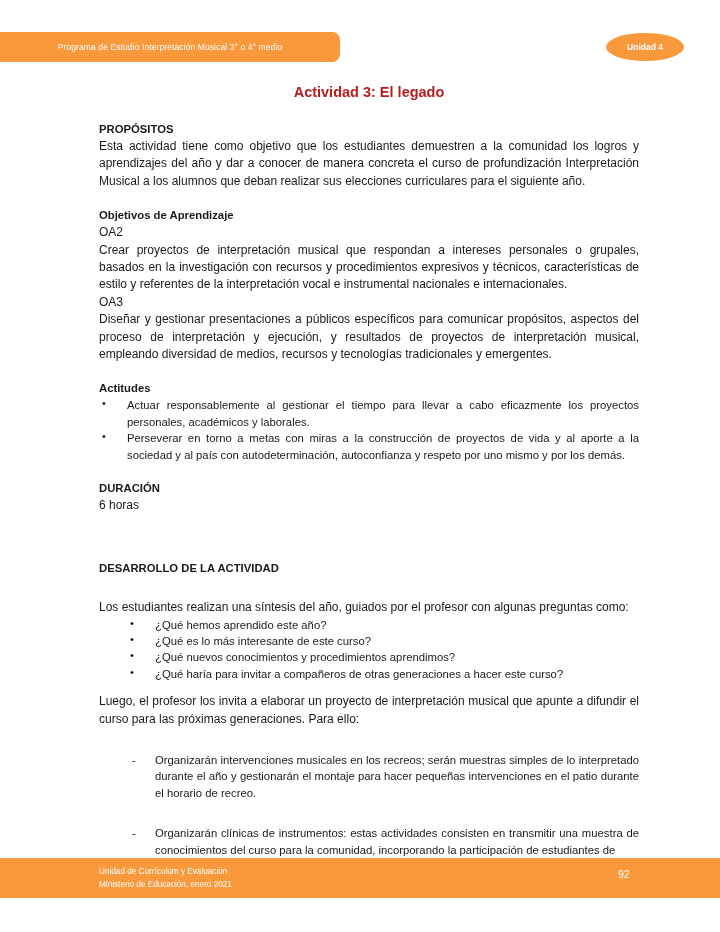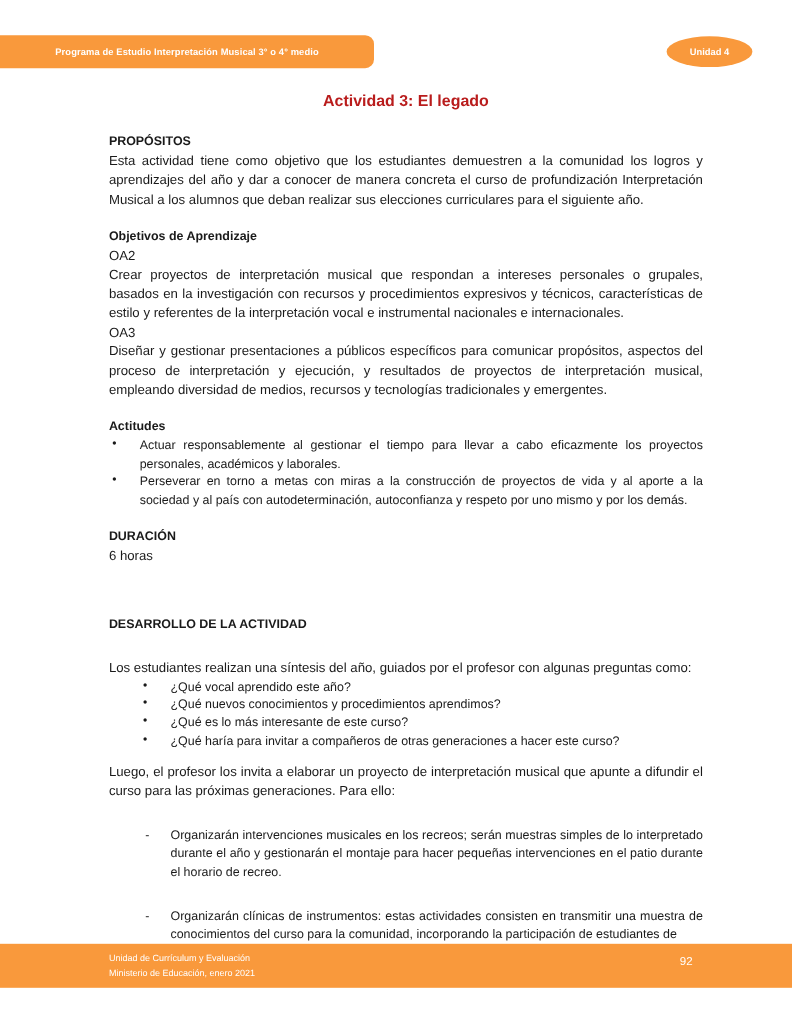--- a/index.html
+++ b/index.html
@@ -25,21 +25,21 @@
     height: 30px;
     background: #F9993C;
     border-radius: 0 8px 8px 0;
     display: flex;
     align-items: center;
     justify-content: center;
   }
   .header-band-text {
     color: #ffffff;
     font-size: 8.5px;
-    font-weight: bold;
+    font-weight: normal;
     letter-spacing: .1px;
     white-space: nowrap;
   }
   .unit-badge {
     position: absolute;
     right: 36px;
     top: 33px;
     width: 78px;
     height: 28px;
     background: #F9993C;
@@ -212,27 +212,27 @@
   <div class="gap-lg"></div>
 
   <div class="section-head">DESARROLLO DE LA ACTIVIDAD</div>
 
   <div class="gap-xl"></div>
 
   <p class="para para-left">Los estudiantes realizan una síntesis del año, guiados por el profesor con algunas preguntas como:</p>
 
   <ul class="bullets lvl2">
     <li>
-        <span class="qtext">¿Qué vocal aprendido este año?</span>
+        <span class="qtext">¿Qué hemos aprendido este año?</span>
+      </li>
+    <li>
+        <span class="qtext">¿Qué es lo más interesante de este curso?</span>
       </li>
     <li>
         <span class="qtext">¿Qué nuevos conocimientos y procedimientos aprendimos?</span>
-      </li>
-    <li>
-        <span class="qtext">¿Qué es lo más interesante de este curso?</span>
       </li>
     <li>
         <span class="qtext">¿Qué haría para invitar a compañeros de otras generaciones a hacer este curso?</span>
       </li>
   </ul>
 
   <div class="gap-sm"></div>
 
   <p class="para">Luego, el profesor los invita a elaborar un proyecto de interpretación musical que apunte a difundir el curso para las próximas generaciones. Para ello:</p>
 

